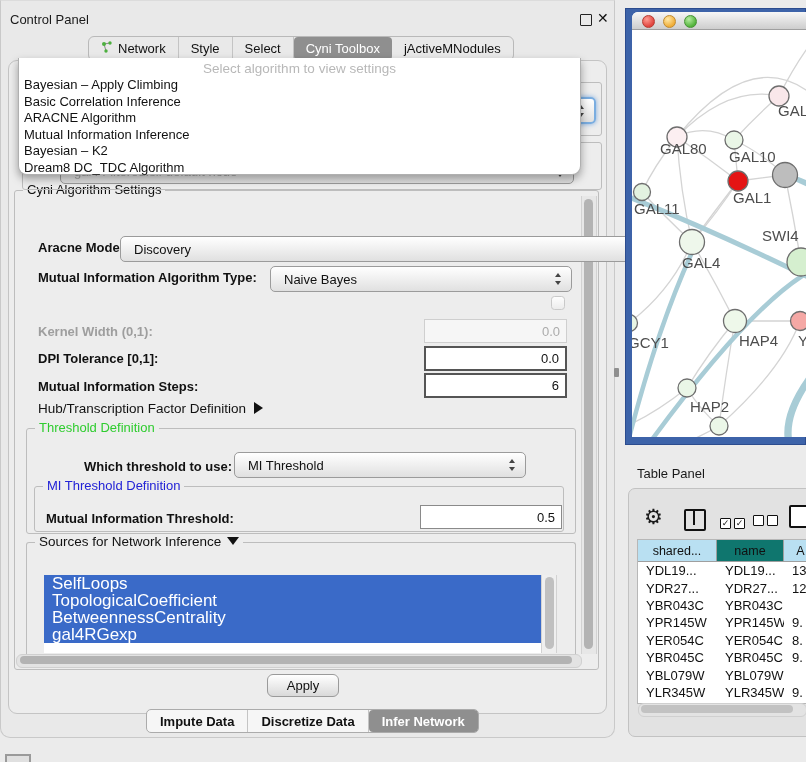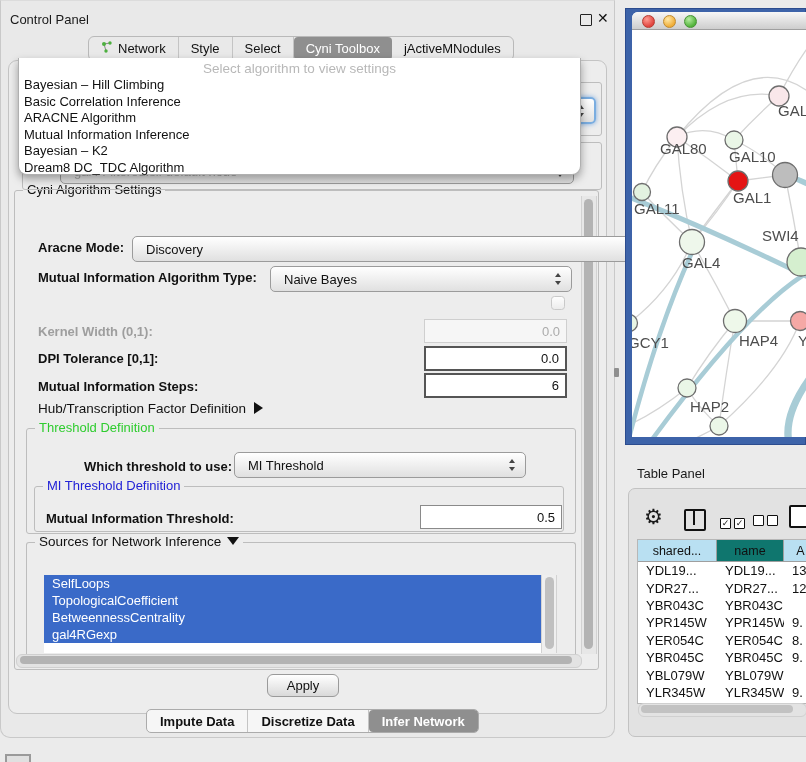--- a/index.html
+++ b/index.html
@@ -46,21 +46,21 @@
   
   .vtrack{background:#e7e7e7;border-left:1px solid #d2d2d2;border-right:1px solid #d2d2d2;}
   .thumb{background:#b3b3b3;border-radius:6px;}
   .htrack{background:#e3e3e3;border-radius:6px;border:1px solid #d0d0d0;}
   
   .popup{left:18px;top:58px;width:561px;height:116px;background:#fff;border:1px solid #b0b0b0;
          border-top:none;border-radius:0 0 9px 9px;box-shadow:0 4px 9px rgba(0,0,0,.35);z-index:10;}
   .popup-hint{top:3px;left:0;width:100%;text-align:center;font-size:13.5px;color:#b8b8b8;}
   .popup-item{left:5px;font-size:13px;height:16.5px;line-height:16.5px;white-space:nowrap;}
   
-  .attr-row{height:17px;line-height:17px;background:#3a6ac8;color:#fff;font-size:13px;padding-left:8px;}
+  .attr-row{height:17px;line-height:17px;background:#3a6ac8;color:#fff;font-size:17px;padding-left:8px;}
   
   .btn{box-sizing:border-box;background:linear-gradient(#ffffff,#d9d9d9);border:1px solid #9a9a9a;
        border-radius:6px;font-size:13px;display:flex;align-items:center;justify-content:center;}
   .btabs{left:146px;top:709px;height:22px;display:flex;border:1px solid #ababab;border-radius:5px;background:#f6f6f6;}
   .btab{display:flex;align-items:center;padding:0 13px;font-size:13px;font-weight:bold;border-right:1px solid #c4c4c4;}
   .btab:last-child{border-right:none;}
   .btab.sel{background:#8f8f8f;color:#fff;border-radius:4px;font-weight:bold;}
   
   .net-frame{left:625px;top:8px;width:181px;height:437px;background:#3d63a9;border:1px solid #2c4c8e;box-sizing:border-box;}
   .mac-win{left:632px;top:12px;width:174px;height:425px;background:#fff;border-radius:6px 0 0 0;}
@@ -133,39 +133,39 @@
     </div>
   <div class="abs gbox" style="left:22px;top:142px;width:578px;height:46px;z-index:2;"></div>
   <div class="abs combo" style="left:60px;top:158px;width:514px;height:26px;z-index:2;color:#a8a8a8;">
     <span>gal4 Filtered.sif default node</span>
     <span class="stepper"></span>
   </div>
 
   <div class="abs popup">
     <div class="abs popup-hint">Select algorithm to view settings</div>
     <div id="popup-items" style="position:absolute;left:0;top:19px;width:100%;">
-        <div class="popup-item" style="position: relative; left: 5px;">Bayesian – Hill Climbing</div>
+        <div class="popup-item" style="position: relative; left: 5px;">Bayesian – Apply Climbing</div>
         <div class="popup-item" style="position: relative; left: 5px;">Basic Correlation Inference</div>
         <div class="popup-item" style="position: relative; left: 5px; font-weight: normal;">ARACNE Algorithm</div>
         <div class="popup-item" style="position: relative; left: 5px;">Mutual Information Inference</div>
         <div class="popup-item" style="position: relative; left: 5px;">Bayesian – K2</div>
         <div class="popup-item" style="position: relative; left: 5px;">Dream8 DC_TDC Algorithm</div>
       </div>
   </div>
 
   <div class="abs gbox" style="left:14px;top:190px;width:583px;height:478px;">
     <span class="gtitle">Cyni Algorithm Settings</span>
   </div>
 
   <div class="abs vtrack" style="left:581px;top:196px;width:14px;height:458px;">
     <div class="thumb" style="position:absolute;left:2px;top:3px;width:9px;height:450px;"></div>
   </div>
 
   <div class="abs lbl" style="left:38px;top:240px;">Aracne Mode:</div>
-  <div class="abs combo" style="left:120px;top:236px;width:540px;height:26px;margin-left:12px;">
+  <div class="abs combo" style="left:120px;top:236px;width:540px;height:26px;">
     <span>Discovery</span>
     <span class="stepper"></span>
   </div>
   <div class="abs lbl" style="left:38px;top:270px;">Mutual Information Algorithm Type:</div>
   <div class="abs combo" style="left:270px;top:266px;width:302px;height:26px;">
     <span>Naive Bayes</span>
     <span class="stepper"></span>
   </div>
   <div class="abs chk" style="left:551px;top:296px;"></div>
   <div class="abs lbl dis" style="left:38px;top:324px;">Kernel Width (0,1):</div>

